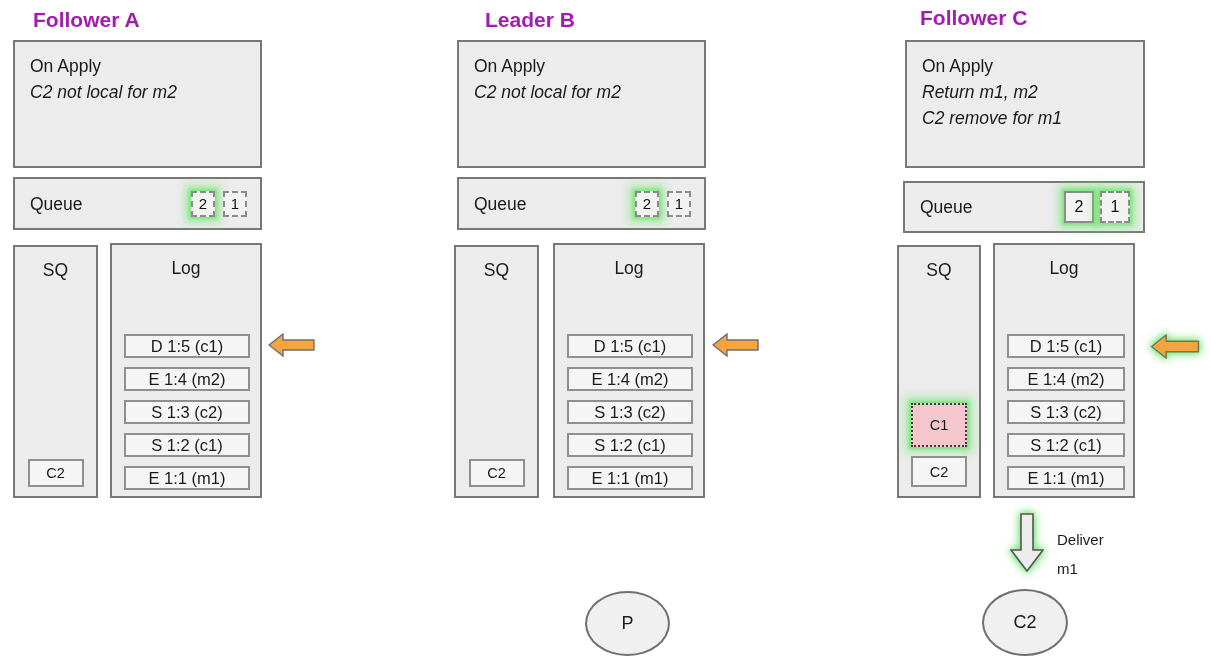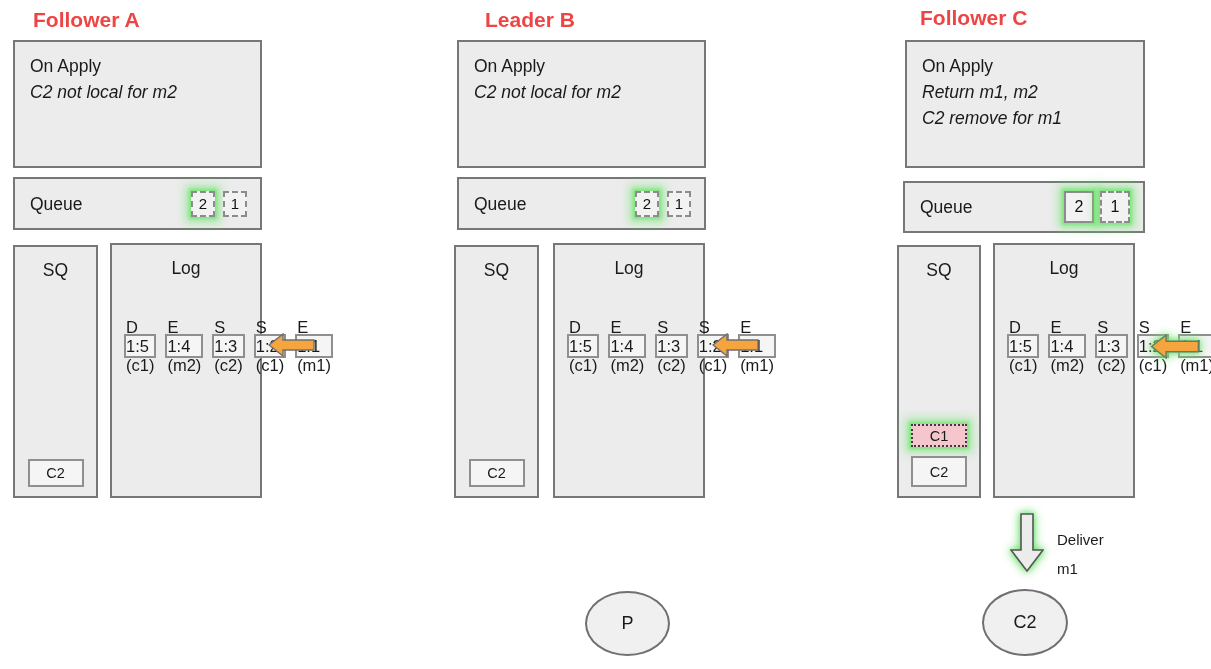--- a/index.html
+++ b/index.html
@@ -1,39 +1,39 @@
 <!DOCTYPE html>
 <html><head>
 <meta charset="utf-8">
 <style>
   * { margin:0; padding:0; box-sizing:border-box; }
   html,body { background:#ffffff; }
   body { font-family:"Liberation Sans", sans-serif; color:#1a1a1a; }
   .canvas { position:relative; width:1211px; height:669px; background:#ffffff; overflow:hidden; }
 
-  .node-title { position:absolute; font-size:21px; font-weight:bold; color:#ef4444; white-space:nowrap; }
+  .node-title { position:absolute; font-size:21px; font-weight:bold; color:#a21caf; white-space:nowrap; }
 
   .box { position:absolute; background:#ececec; border:2px solid #777777; }
 
   .on-apply { padding:11px 0 0 15px; font-size:17.5px; line-height:26px; }
   .oa-note { font-style:italic; }
 
   .queue-box { }
   .queue-label { position:absolute; left:15px; top:50%; transform:translateY(-50%); font-size:17.5px; }
   .queue-items { position:absolute; right:13px; top:50%; transform:translateY(-50%); display:flex; gap:8px; align-items:center; }
   .queue-items.tight { gap:6px; }
   .qitem { width:24px; height:26px; display:flex; align-items:center; justify-content:center;
            font-size:15px; color:#111; background:#f2f2f2; border:2px dashed #8c8c8c; }
   .qitem.solid { border:2px solid #8c8c8c; }
   .qitem.big { width:30px; height:32px; font-size:16px; }
   .glow { box-shadow:0 0 3px 2px rgba(120,230,120,0.95), 0 0 9px 6px rgba(120,230,120,0.55); }
 
   .store-label { text-align:center; margin-top:13px; font-size:17.5px; }
 
-  .entries { position:absolute; left:12px; top:89px; display:flex; flex-direction:row; gap:9px; }
+  .entries { position:absolute; left:12px; top:89px; display:flex; flex-direction:column; gap:9px; }
   .entry { height:24px; border:2px solid #8f8f8f; background:#f5f5f5; font-size:16.5px;
            display:flex; align-items:center; justify-content:center; }
 
   .sq-items { position:absolute; left:0; right:0; bottom:9px; display:flex; flex-direction:column; gap:9px; align-items:center; }
   .sq-item { width:56px; height:28px; border:2px solid #8f8f8f; background:#f5f5f5; font-size:14.5px;
              display:flex; align-items:center; justify-content:center; }
   .sq-item.removed { background:#f5c6cb; border:2px dotted #3c3c3c; }
 
   .harrow { position:absolute; }
   .harrow svg, .varrow svg { display:block; }
@@ -146,21 +146,21 @@
       <div class="queue-label">Queue</div>
       <div class="queue-items tight">
         <div class="qitem big solid glow">2</div>
         <div class="qitem big glow">1</div>
       </div>
     </div>
 
     <div class="box" style="left:897px;top:245px;width:84px;height:253px">
       <div class="store-label">SQ</div>
       <div class="sq-items">
-        <div class="sq-item removed glow" style="height:23px">C1</div>
+        <div class="sq-item removed glow" style="height:44px">C1</div>
         <div class="sq-item" style="height:31px">C2</div>
       </div>
     </div>
 
     <div class="box" style="left:993px;top:243px;width:142px;height:255px">
       <div class="store-label">Log</div>
       <div class="entries" style="width:118px">
         <div class="entry">D 1:5 (c1)</div>
         <div class="entry">E 1:4 (m2)</div>
         <div class="entry">S 1:3 (c2)</div>

